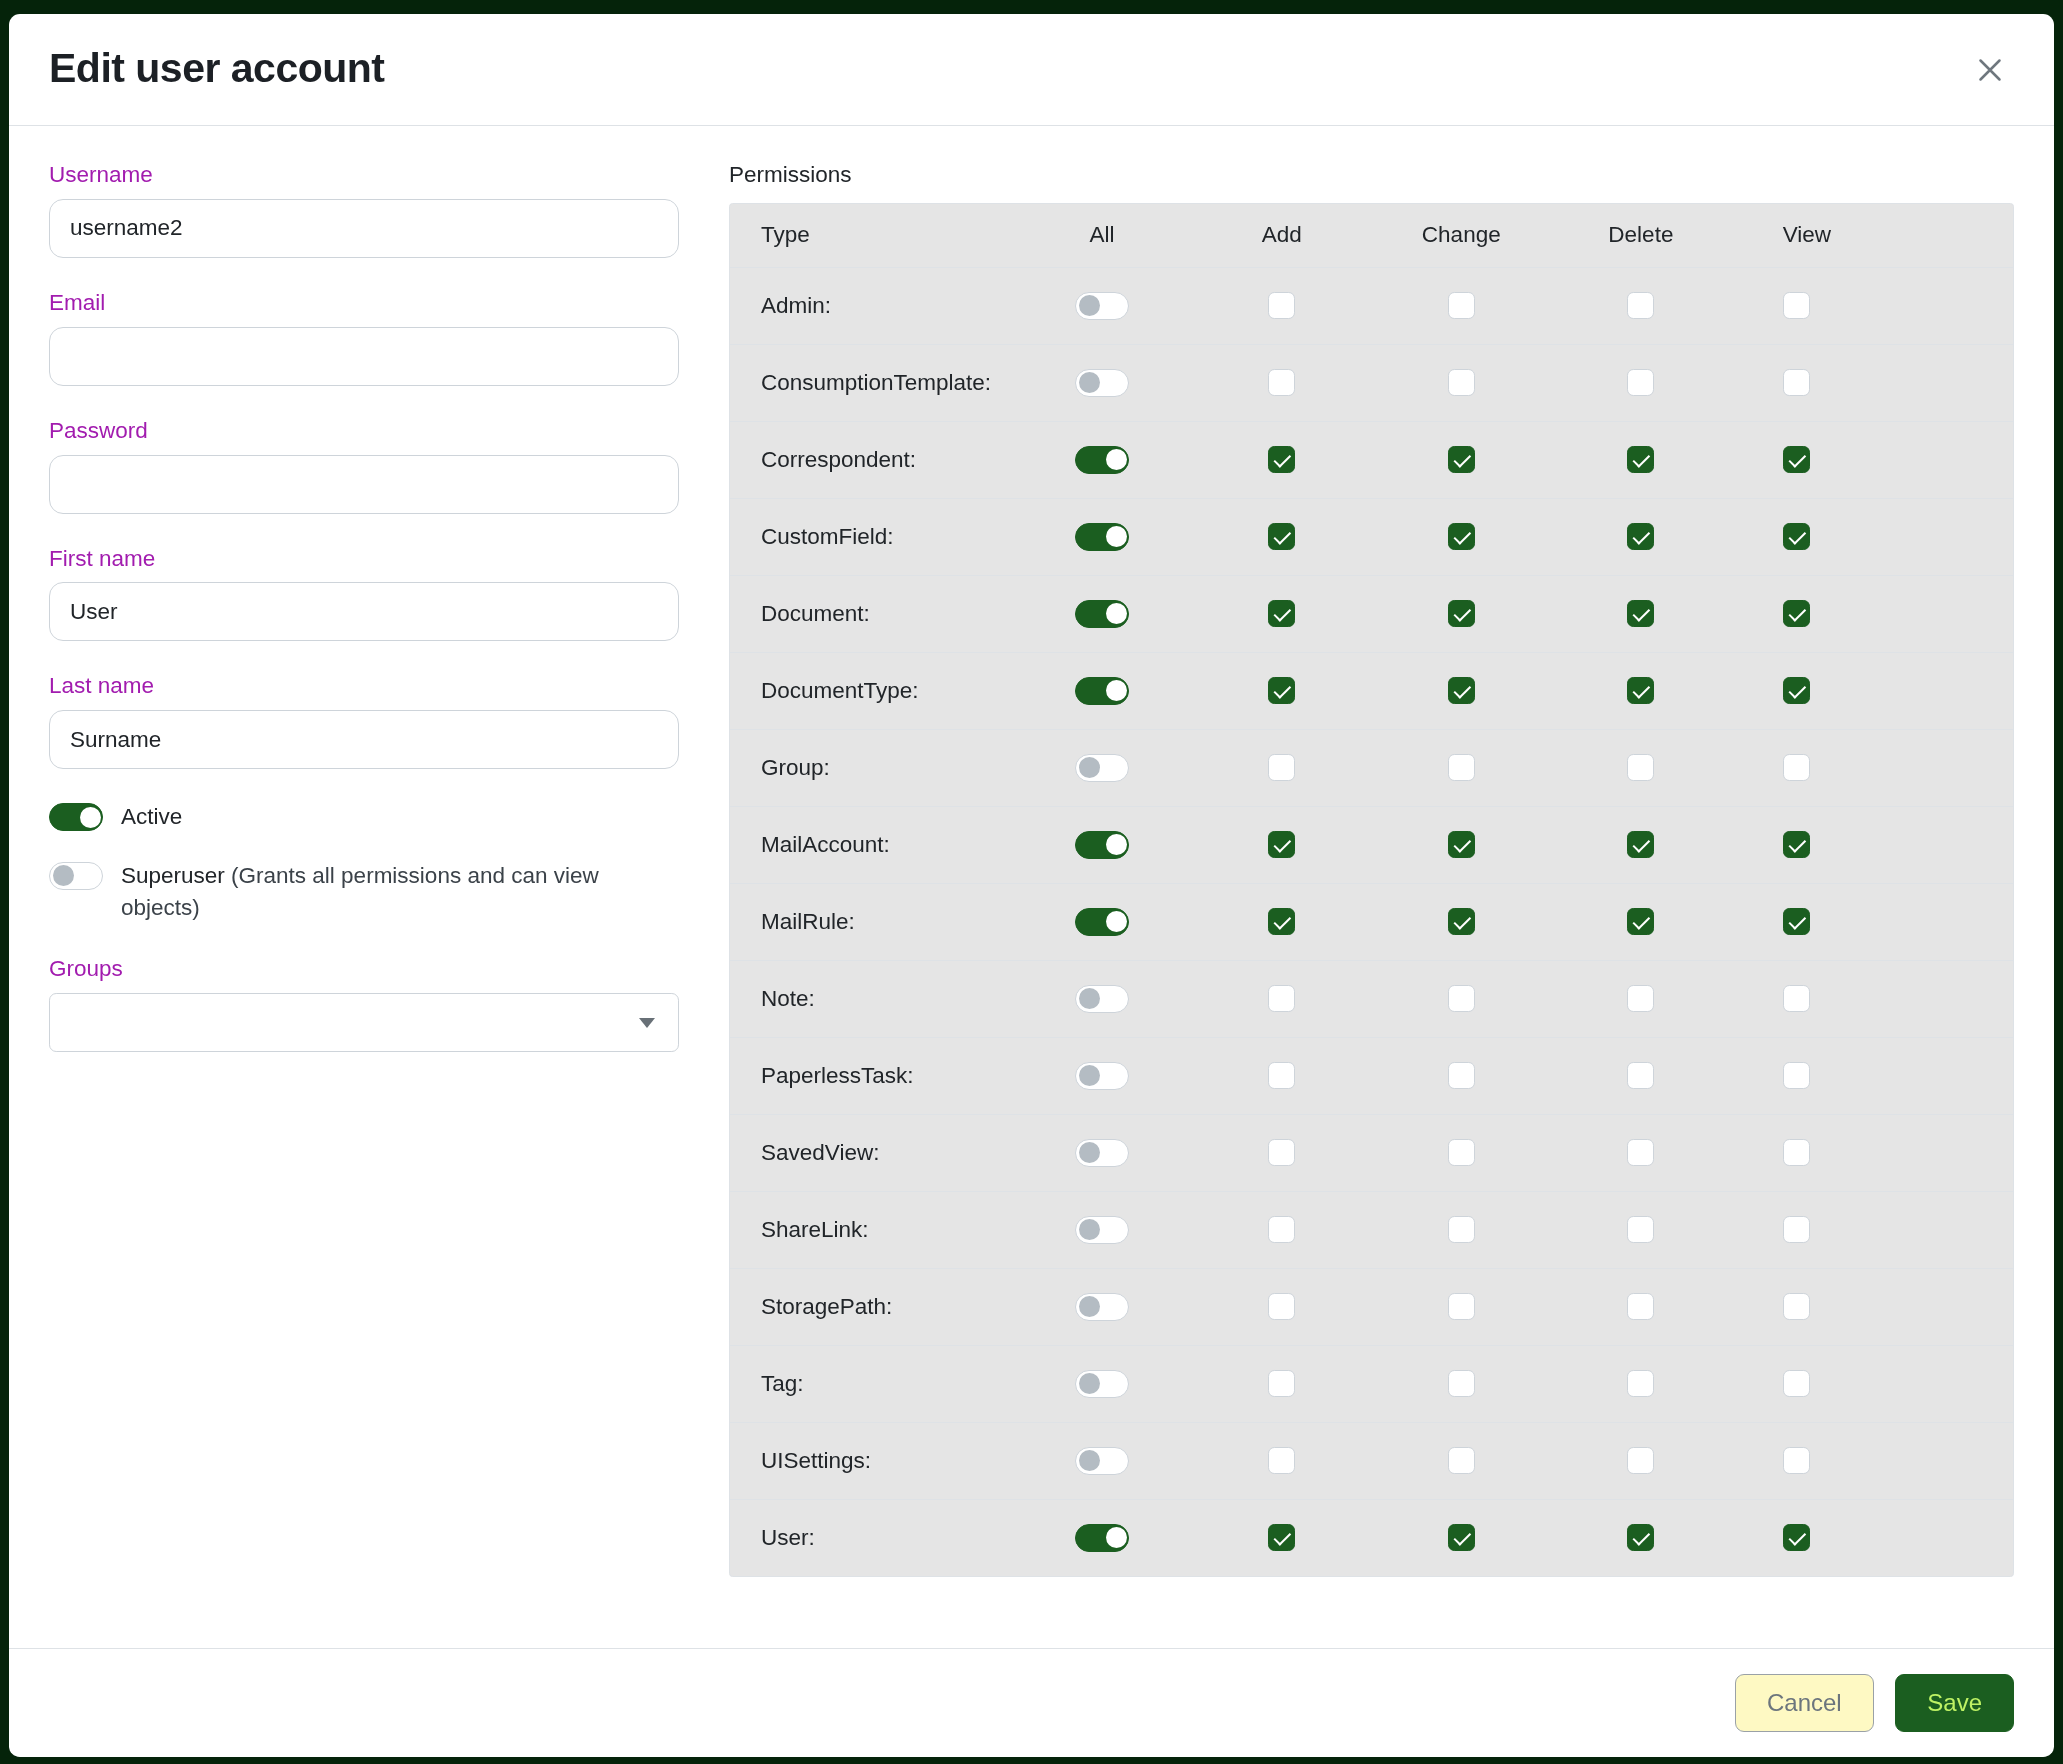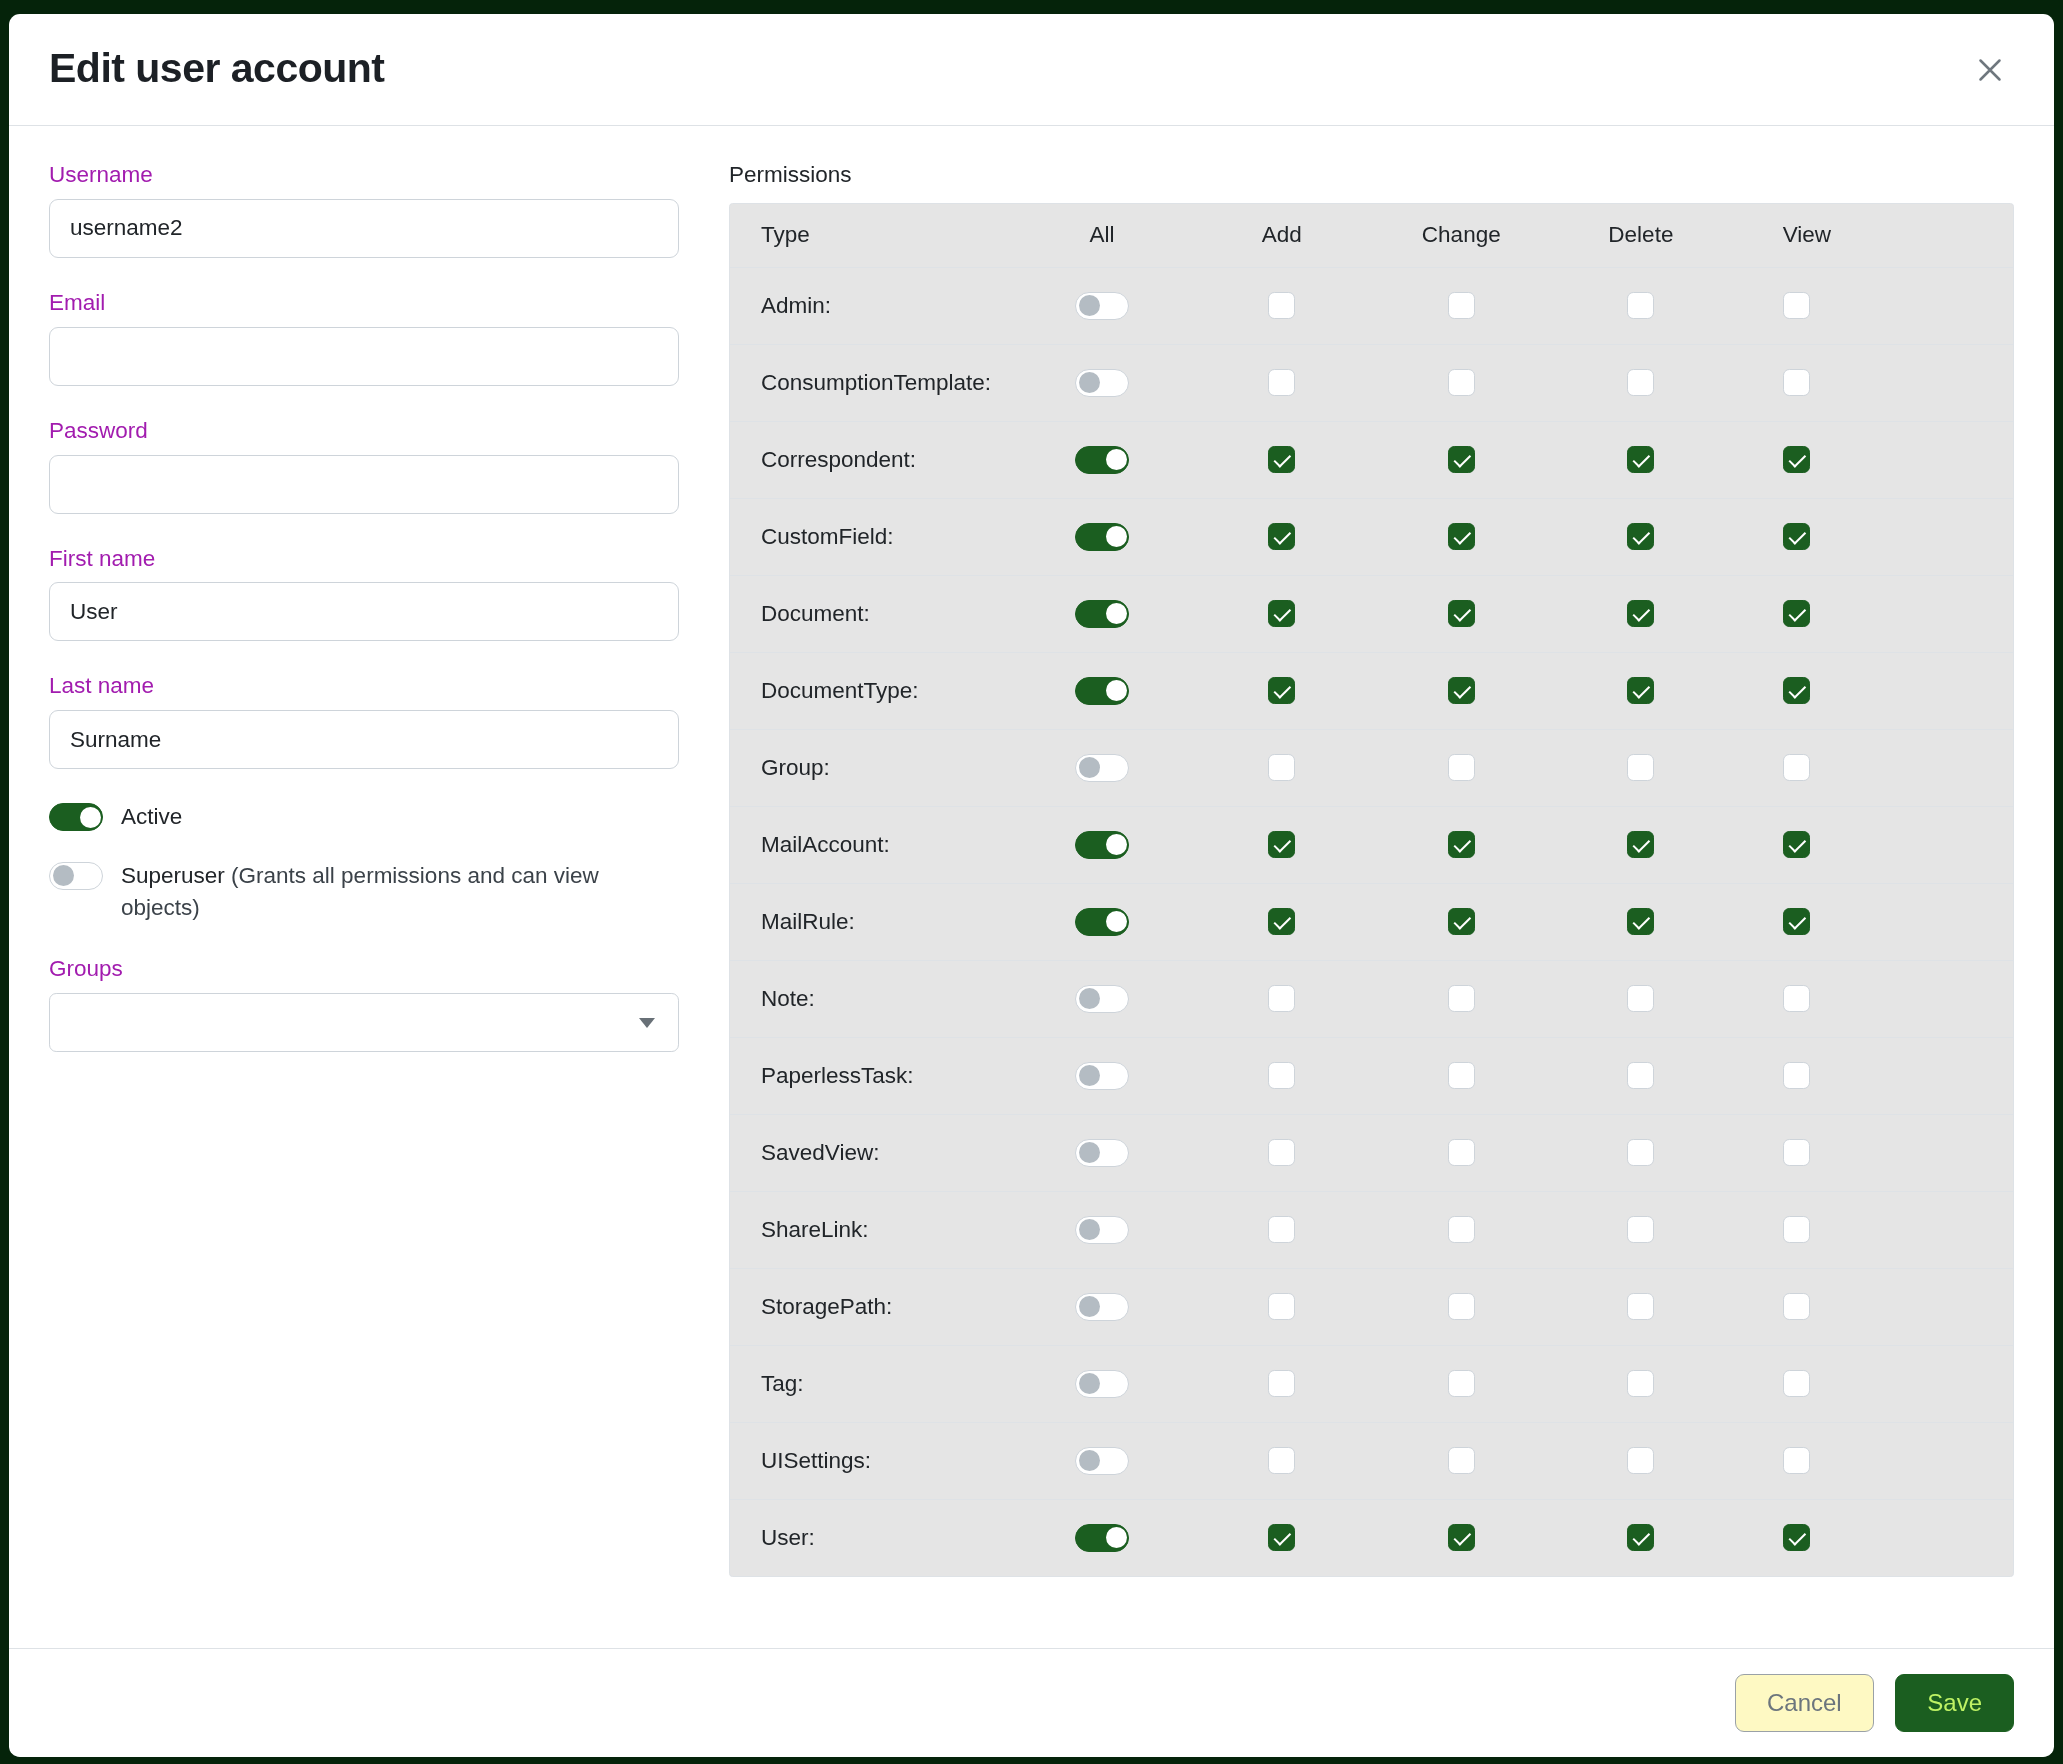--- a/index.html
+++ b/index.html
@@ -55,21 +55,21 @@
   .field-label {
     display: block;
     font-size: 22.5px;
     color: #a21caf;
     margin-bottom: 10.8px;
   }
   .text-input {
     width: 100%;
     height: 59px;
     border: 0.9px solid #ced4da;
-    border-radius: 9px;
+    border-radius: 14px;
     padding: 0 20px;
     font-size: 22.5px;
     font-family: "Liberation Sans", sans-serif;
     color: #212529;
     background: #fff;
     outline: none;
   }
   
   .toggle {
     display: inline-block;

